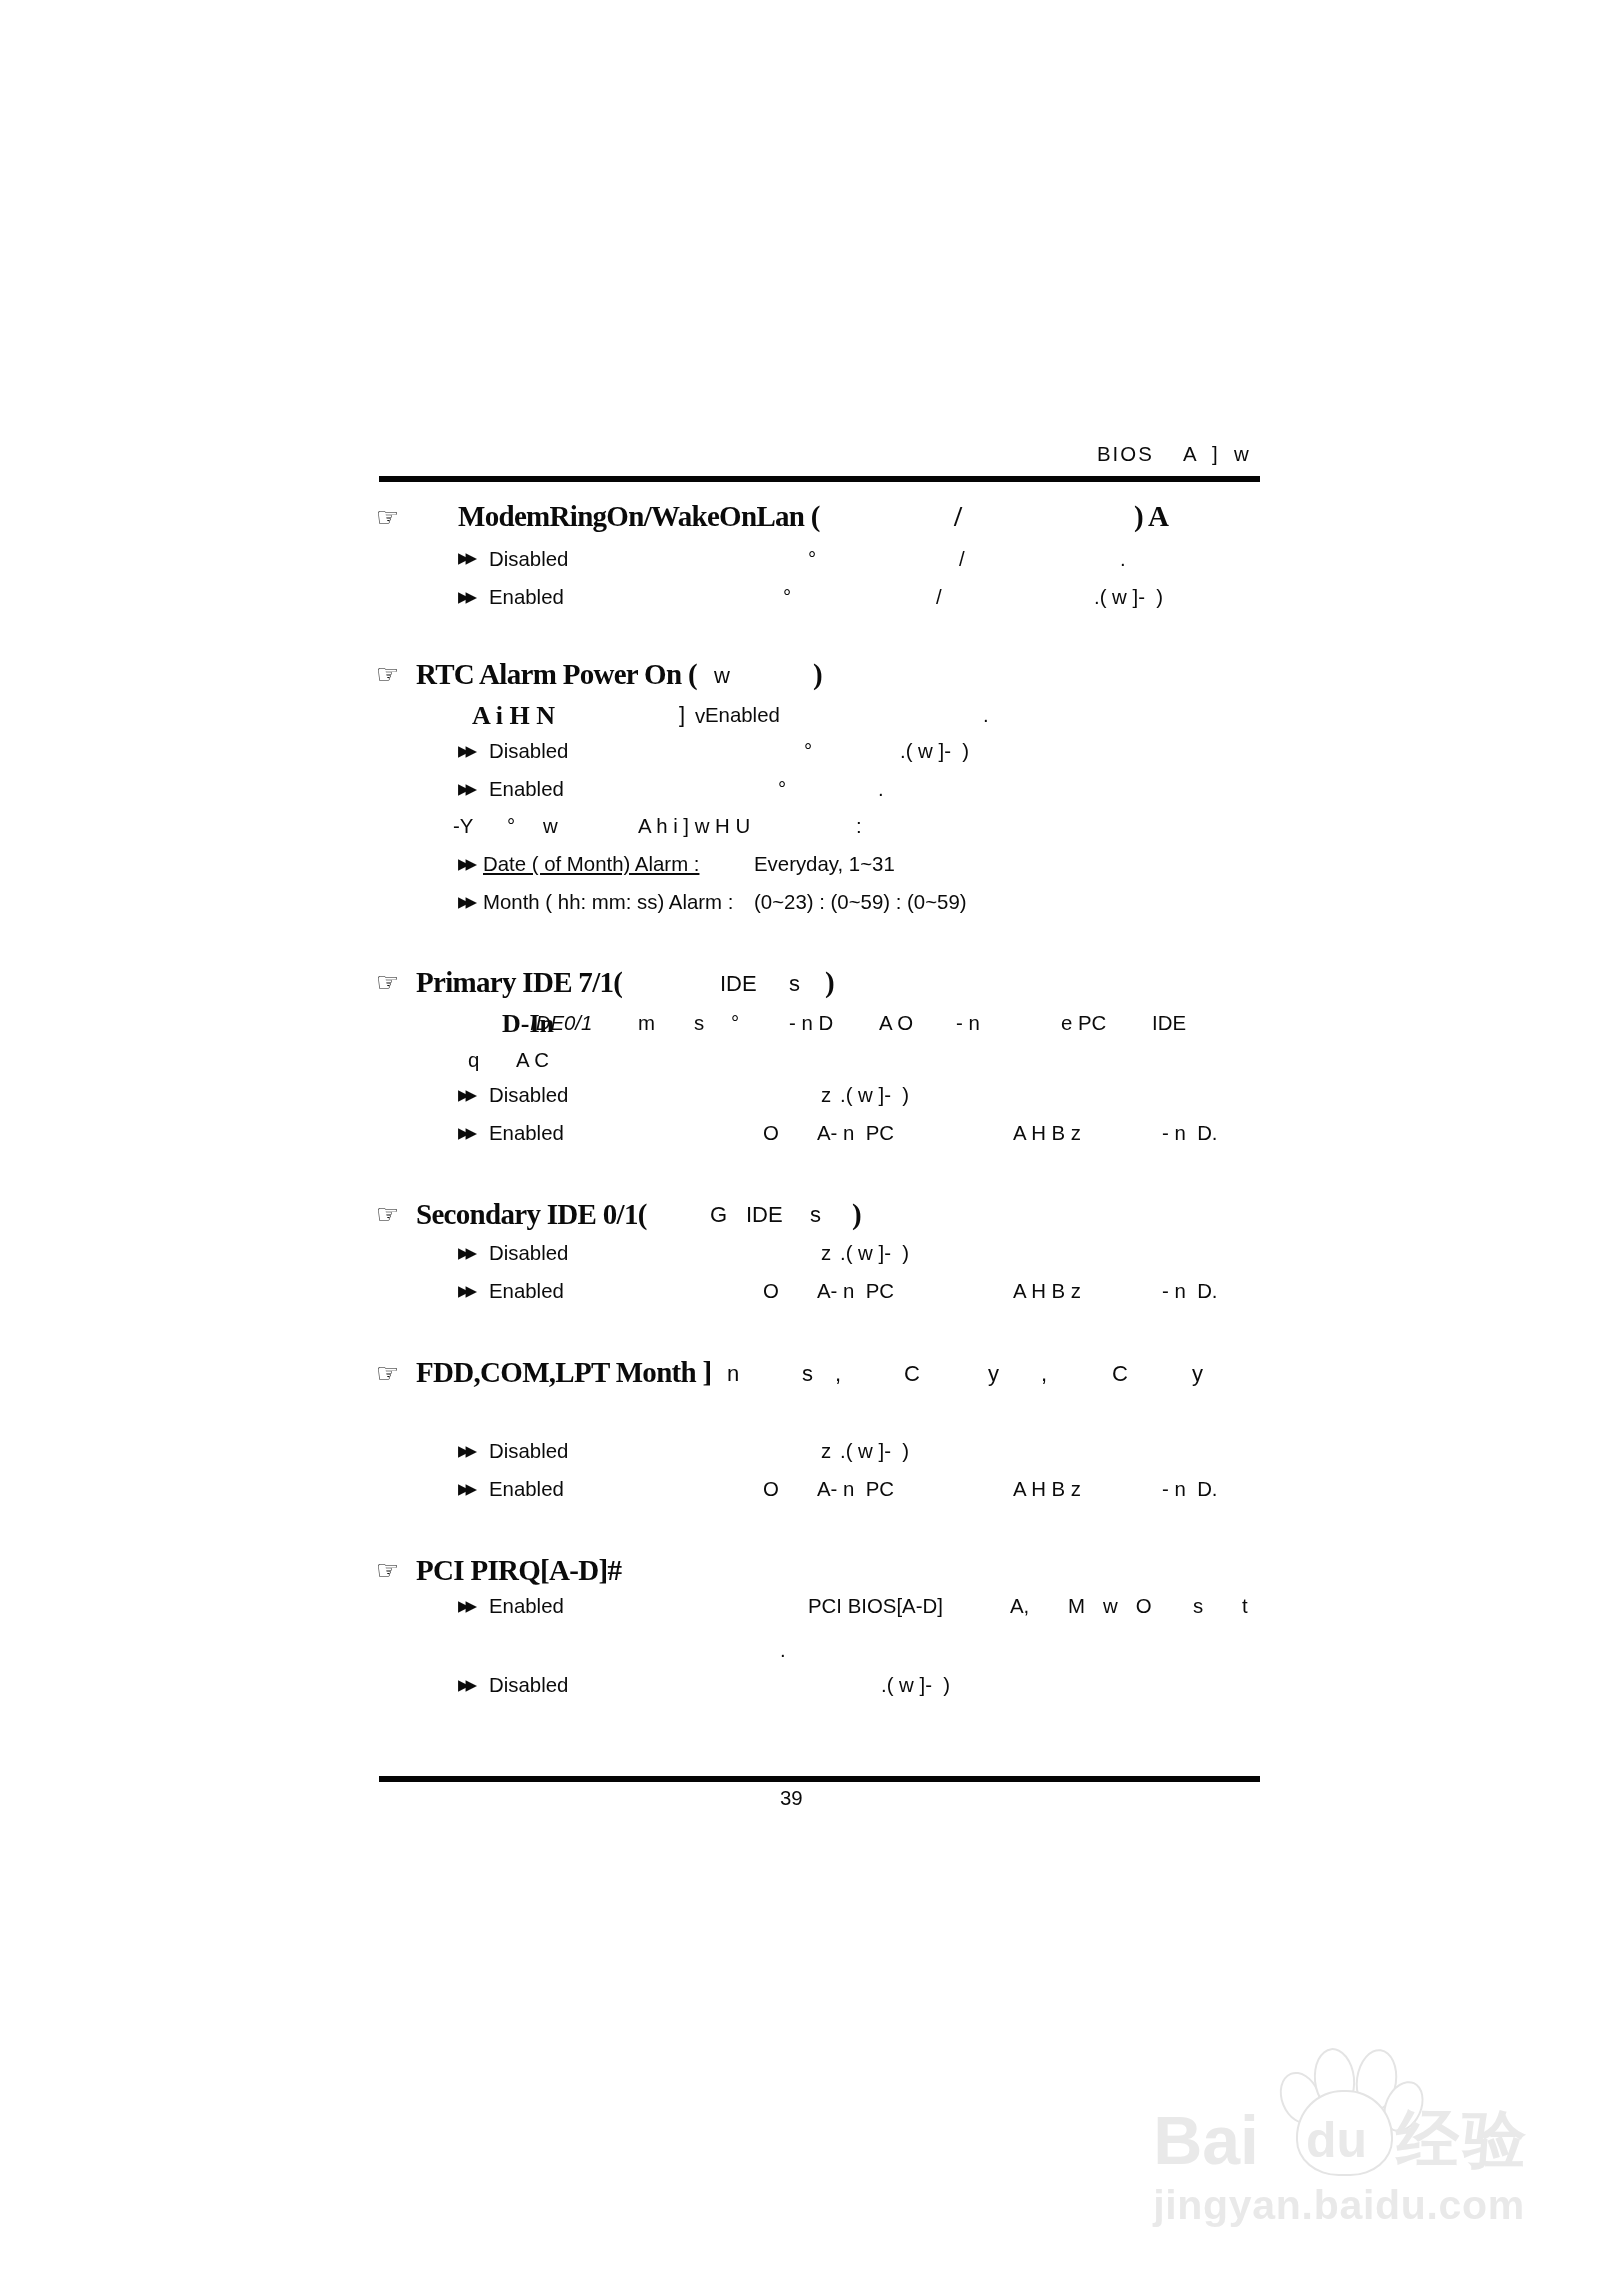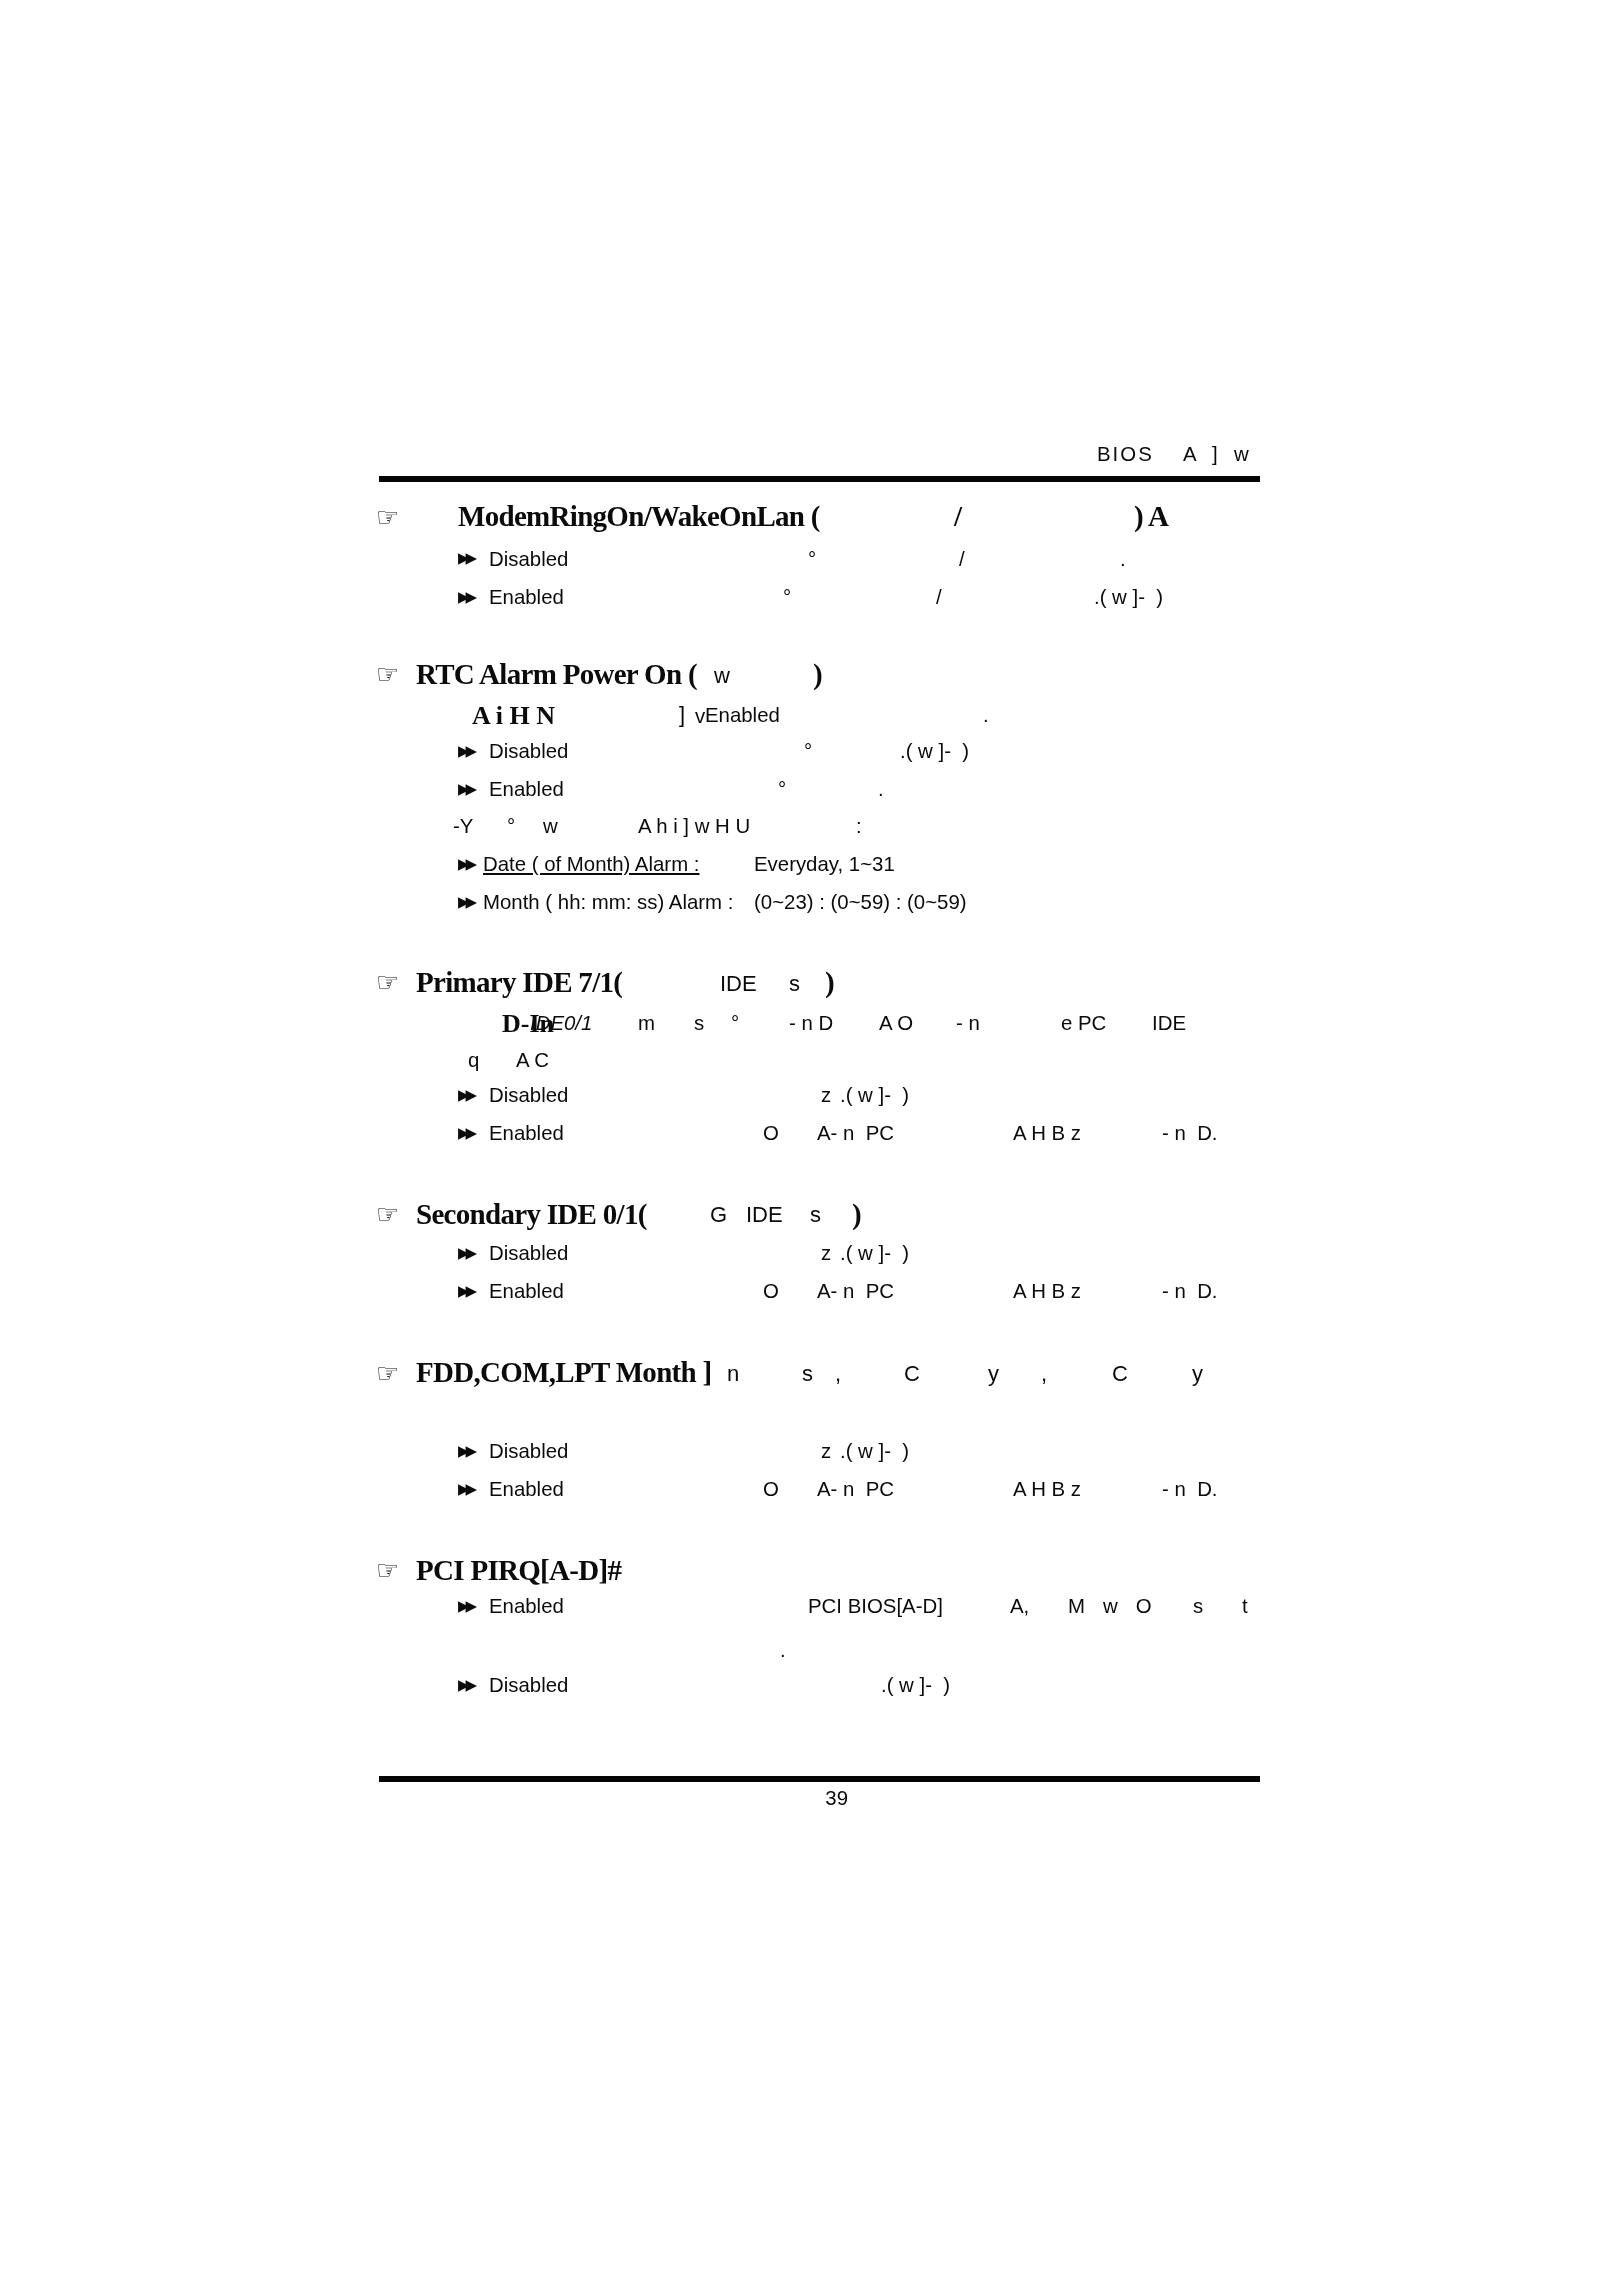--- a/index.html
+++ b/index.html
@@ -6,21 +6,21 @@
   .page{position:relative;width:1622px;height:2295px;background:#ffffff;overflow:hidden;
         font-family:"Liberation Sans",sans-serif;color:#0b0b0b;}
   .frag{position:absolute;white-space:pre;line-height:1;}
   .sans30{font-size:20.4px;letter-spacing:0px;}
   .sans32{font-size:22px;}
   .hserif{font-family:"Liberation Serif",serif;font-weight:bold;font-size:29px;letter-spacing:-0.7px;}
   .bserif{font-family:"Liberation Serif",serif;font-weight:bold;font-size:26px;}
   .pointer{font-family:"DejaVu Sans",sans-serif;font-size:26px;color:#0b0b0b;}
   .marker{font-family:"DejaVu Sans",sans-serif;font-size:15px;letter-spacing:-4.1px;top:3.4px;}
   .rule{position:absolute;background:#050505;}
-  .pageno{position:absolute;font-size:20.4px;text-align:right;}
+  .pageno{position:absolute;font-size:20.4px;text-align:left;}
   
   .wm{position:absolute;left:1145px;top:2045px;width:477px;height:204px;color:#e9e9e9;}
   .wm .wtxt{position:absolute;font-weight:bold;line-height:1;}
   .toe{position:absolute;background:#ffffff;border:2.7px solid #e4e4e4;border-radius:50%;}
   .pad{position:absolute;background:#ffffff;border:2.7px solid #e4e4e4;
        border-radius:48% 48% 44% 44%/55% 55% 42% 42%;}
 </style>
 </head>
 <body>
 
@@ -183,15 +183,28 @@
     <span class="frag sans30" style="left:780px;top:1640px;">.</span>
 
     <span class="frag marker" style="left:458px;top:1678px;">▶▶</span>
     <span class="frag sans30" style="left:489px;top:1675px;">Disabled</span>
     <span class="frag sans30" style="left:881px;top:1675px;">.( w ]-  )</span>
   </div>
 
   <div class="rule" style="left:379px;top:1776px;width:881px;height:5.5px;"></div>
   <span class="pageno" style="left:780px;top:1787px;width:68px;">39</span>
 
+  <div class="wm">
+    <div>
+      <span class="toe" style="left:136px;top:26px;width:35px;height:50px;transform:rotate(-22deg);"></span>
+      <span class="toe" style="left:169px;top:2.7px;width:37px;height:59px;transform:rotate(-6deg);"></span>
+      <span class="toe" style="left:211px;top:4.1px;width:37px;height:59px;transform:rotate(8deg);"></span>
+      <span class="toe" style="left:240px;top:35px;width:33px;height:49px;transform:rotate(24deg);"></span>
+      <span class="pad" style="left:151px;top:45px;width:93px;height:82px;"></span>
+    </div>
+    <span class="wtxt" style="left:8.2px;top:61px;font-size:68px;">Bai</span>
+    <span class="wtxt" style="left:161px;top:70px;font-size:50px;">du</span>
+    <span class="wtxt" style="left:251px;top:63px;font-size:63px;letter-spacing:4.1px;">经验</span>
+    <span class="wtxt" style="left:8.2px;top:140px;font-size:41px;letter-spacing:0.7px;">jingyan.baidu.com</span>
+  </div>
 
 </div>
 
 
 </body></html>

